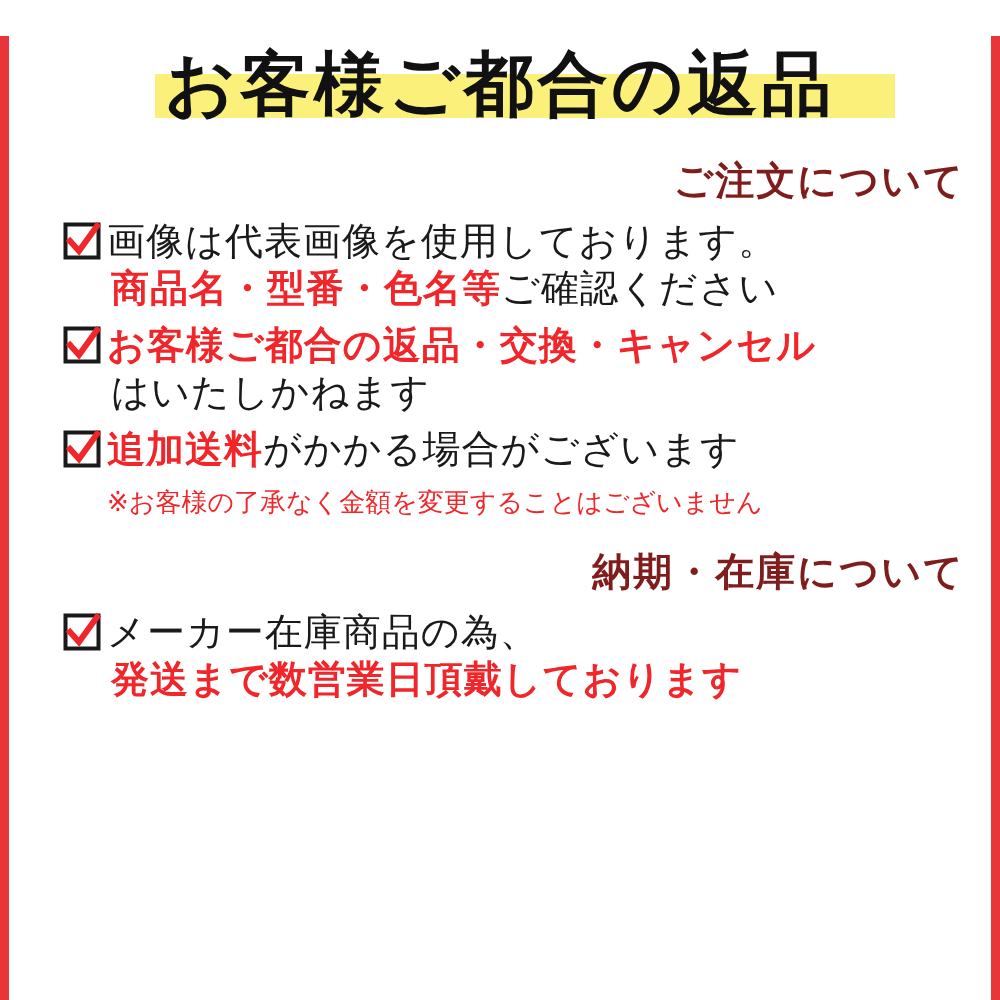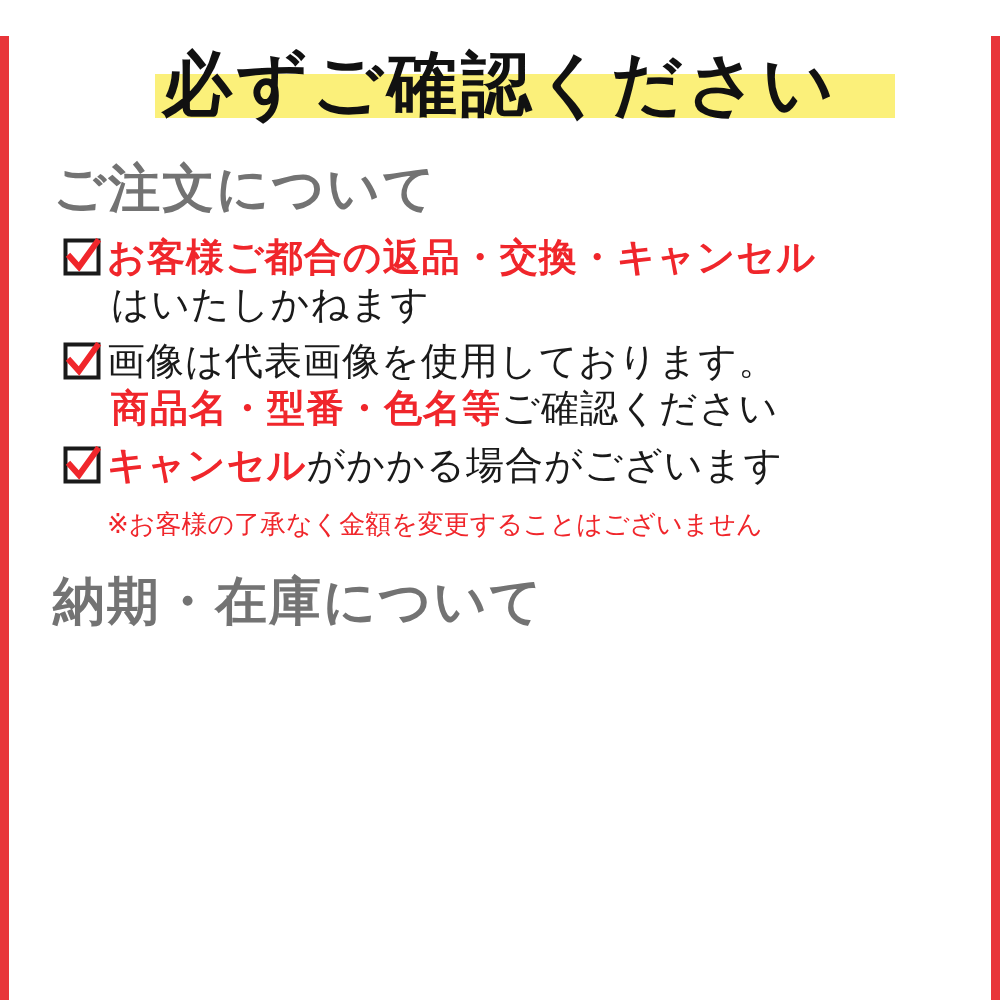--- a/index.html
+++ b/index.html
@@ -52,25 +52,26 @@
     font-size: 70px;
     line-height: 96px;
     font-weight: bold;
     color: #111111;
     letter-spacing: 4px;
     white-space: nowrap;
   }
 
   
   .section-heading {
-    font-size: 52px;
+    font-size: 39px;
     font-weight: bold;
-    color: #737373;
+    color: #7f1d1d;
     letter-spacing: 2px;
     margin: 22px 0 6px 18px;
+    text-align: right;
   }
   .section-heading.second {
     margin-top: 26px;
   }
 
   
   .item {
     display: flex;
     align-items: flex-start;
     margin: 10px 0 0 28px;
@@ -102,63 +103,73 @@
   }
   .blk {
     color: #1a1a1a;
   }
   .note {
     font-size: 26px;
     line-height: 1.3;
     color: #f0262b;
     letter-spacing: 0px;
     white-space: nowrap;
-    margin-top: 18px;
+    margin-top: 12px;
   }
 </style>
 </head>
 <body>
 
 <div class="page">
   <div class="inner">
 
     <div class="title-wrap">
       <div class="title-highlight"></div>
-      <div class="title-text">必ずご確認ください</div>
+      <div class="title-text">お客様ご都合の返品</div>
     </div>
 
     <div id="sections-root">
         <div class="section-heading">ご注文について</div>
+        <div class="item">
+          <span class="check-icon"><svg viewBox="0 0 38 38" width="38" height="38">
+              <rect x="2.5" y="2.5" width="33" height="33" fill="none" stroke="#1a1a1a" stroke-width="4"></rect>
+              <path d="M7 19 L16 29 L34 4" fill="none" stroke="#f0262b" stroke-width="6" stroke-linecap="square" stroke-linejoin="miter"></path>
+            </svg></span>
+          <div class="lines">
+            <div class="line"><span class="blk">画像は代表画像を使用しております。</span></div>
+            <div class="line indent"><span class="red">商品名・型番・色名等</span><span class="blk">ご確認ください</span></div>
+          </div>
+        </div>
         <div class="item">
           <span class="check-icon"><svg viewBox="0 0 38 38" width="38" height="38">
               <rect x="2.5" y="2.5" width="33" height="33" fill="none" stroke="#1a1a1a" stroke-width="4"></rect>
               <path d="M7 19 L16 29 L34 4" fill="none" stroke="#f0262b" stroke-width="6" stroke-linecap="square" stroke-linejoin="miter"></path>
             </svg></span>
           <div class="lines">
             <div class="line"><span class="red">お客様ご都合の返品・交換・キャンセル</span></div>
             <div class="line indent"><span class="blk">はいたしかねます</span></div>
           </div>
         </div>
         <div class="item">
           <span class="check-icon"><svg viewBox="0 0 38 38" width="38" height="38">
               <rect x="2.5" y="2.5" width="33" height="33" fill="none" stroke="#1a1a1a" stroke-width="4"></rect>
               <path d="M7 19 L16 29 L34 4" fill="none" stroke="#f0262b" stroke-width="6" stroke-linecap="square" stroke-linejoin="miter"></path>
             </svg></span>
           <div class="lines">
-            <div class="line"><span class="blk">画像は代表画像を使用しております。</span></div>
-            <div class="line indent"><span class="red">商品名・型番・色名等</span><span class="blk">ご確認ください</span></div>
+            <div class="line"><span class="red">追加送料</span><span class="blk">がかかる場合がございます</span></div>
+            <div class="note">※お客様の了承なく金額を変更することはございません</div>
           </div>
         </div>
+        <div class="section-heading second">納期・在庫について</div>
         <div class="item">
           <span class="check-icon"><svg viewBox="0 0 38 38" width="38" height="38">
               <rect x="2.5" y="2.5" width="33" height="33" fill="none" stroke="#1a1a1a" stroke-width="4"></rect>
               <path d="M7 19 L16 29 L34 4" fill="none" stroke="#f0262b" stroke-width="6" stroke-linecap="square" stroke-linejoin="miter"></path>
             </svg></span>
           <div class="lines">
-            <div class="line"><span class="red">キャンセル</span><span class="blk">がかかる場合がございます</span></div>
-            <div class="note">※お客様の了承なく金額を変更することはございません</div>
+            <div class="line"><span class="blk">メーカー在庫商品の為、</span></div>
+            <div class="line indent"><span class="red">発送まで数営業日頂戴しております</span></div>
           </div>
         </div>
-        <div class="section-heading second">納期・在庫について</div>
       </div>
 
   </div>
 </div>
 
 </body></html>

